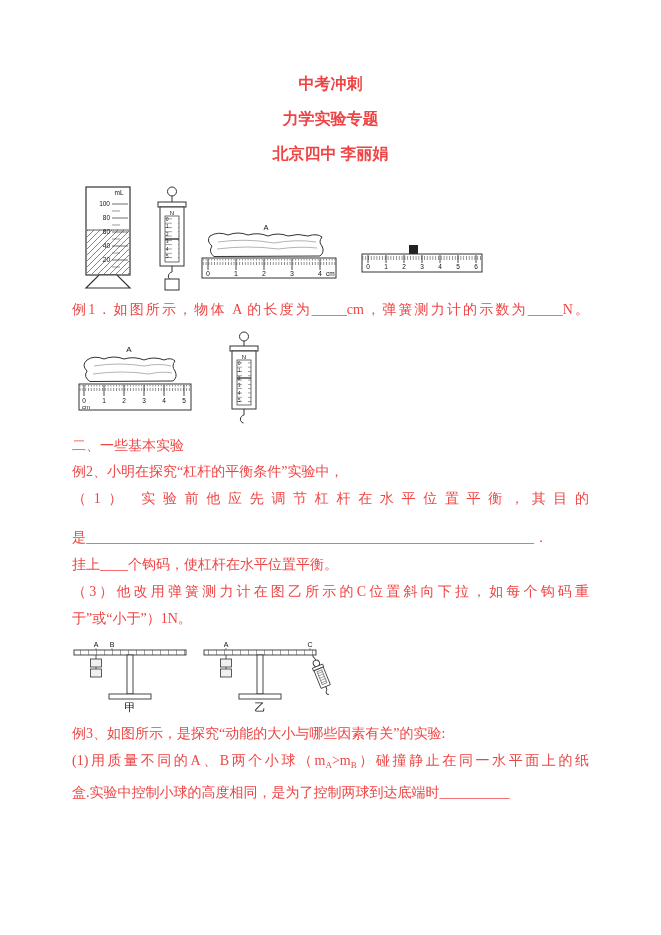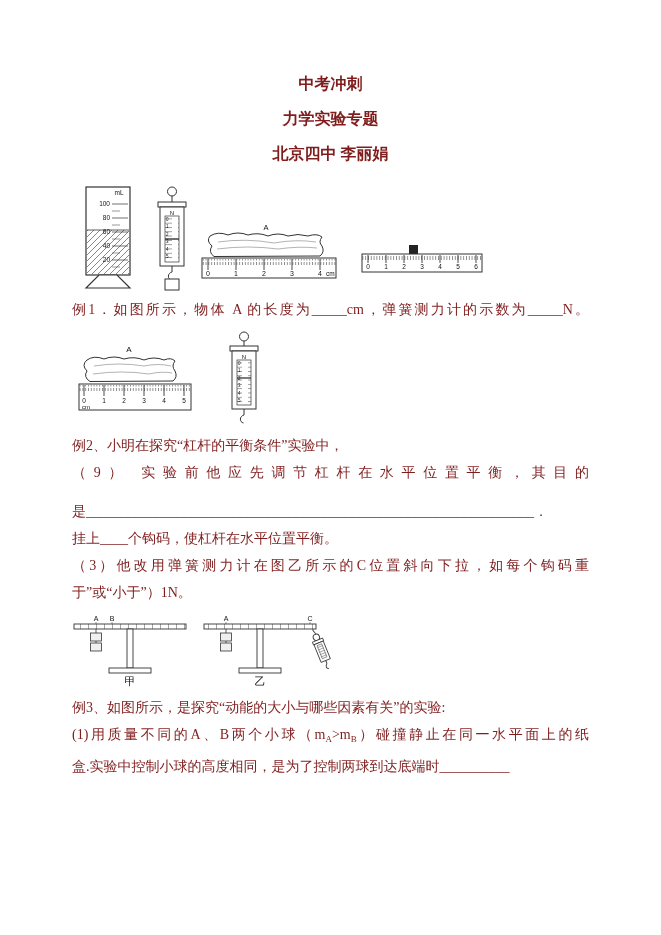--- a/index.html
+++ b/index.html
@@ -1,19 +1,19 @@
 <!DOCTYPE html>
 <html><head>
 <meta charset="utf-8">
 <style>
   * { margin:0; padding:0; box-sizing:border-box; }
   html,body { background:#ffffff; }
   .page {
     width:661px; height:935px; background:#fff; overflow:hidden;
-    font-family:"Liberation Serif","DejaVu Serif",serif; color:#7f1d1d;
+    font-family:"Liberation Serif","DejaVu Serif",serif; color:#ef4444;
     padding:74px 72px 0 72px; position:relative;
   }
   .title { font-size:16px; font-weight:bold; text-align:center; line-height:20px; margin-bottom:15px; }
   .title.last { margin-bottom:20px;text-align:center; }
   .heading { font-size:14px; line-height:20px; margin-bottom:4px; }
   .heading.second { margin-top:8px; margin-bottom:2px; }
   p.line { font-size:14px; line-height:27px; }
   p.jlast { text-align:justify; text-align-last:justify; }
   p.clip { white-space:nowrap; overflow:hidden;margin-top:12px; }
   sub { font-size:9px; vertical-align:-3px; }
@@ -183,23 +183,24 @@
         <text x="164" y="59" font-size="4.5">3</text>
         <text x="164" y="66.5" font-size="4.5">4</text>
         <text x="164" y="74" font-size="4.5">5</text>
         <line x1="163" y1="50" x2="177" y2="50" stroke="#111" stroke-width="1.1"></line>
         <line x1="170" y1="81" x2="170" y2="87" stroke="#333" stroke-width="1"></line>
         <path d="M170,87 C165.5,88 165,94 169.5,95" fill="none" stroke="#333" stroke-width="1"></path>
       </g>
     </svg>
   </figure>
 
+  <div class="heading second">二、一些基本实验</div>
 
   <p class="line">例2、小明在探究“杠杆的平衡条件”实验中，</p>
-  <p class="line jlast">（9） 实验前他应先调节杠杆在水平位置平衡，其目的</p>
+  <p class="line jlast">（1） 实验前他应先调节杠杆在水平位置平衡，其目的</p>
   <p class="line clip">是________________________________________________________________．</p>
   <p class="line">挂上____个钩码，使杠杆在水平位置平衡。</p>
   <p class="line jlast">（3）他改用弹簧测力计在图乙所示的C位置斜向下拉，如每个钩码重</p>
   <p class="line">于”或“小于”）1N。</p>
 
   <figure class="fig3">
     <svg width="260" height="82" viewBox="0 0 260 82">
       <defs>
         <pattern id="lvA" width="8" height="5" patternUnits="userSpaceOnUse">
           <line x1="0.4" y1="0" x2="0.4" y2="5" stroke="#333" stroke-width="0.5"></line>

